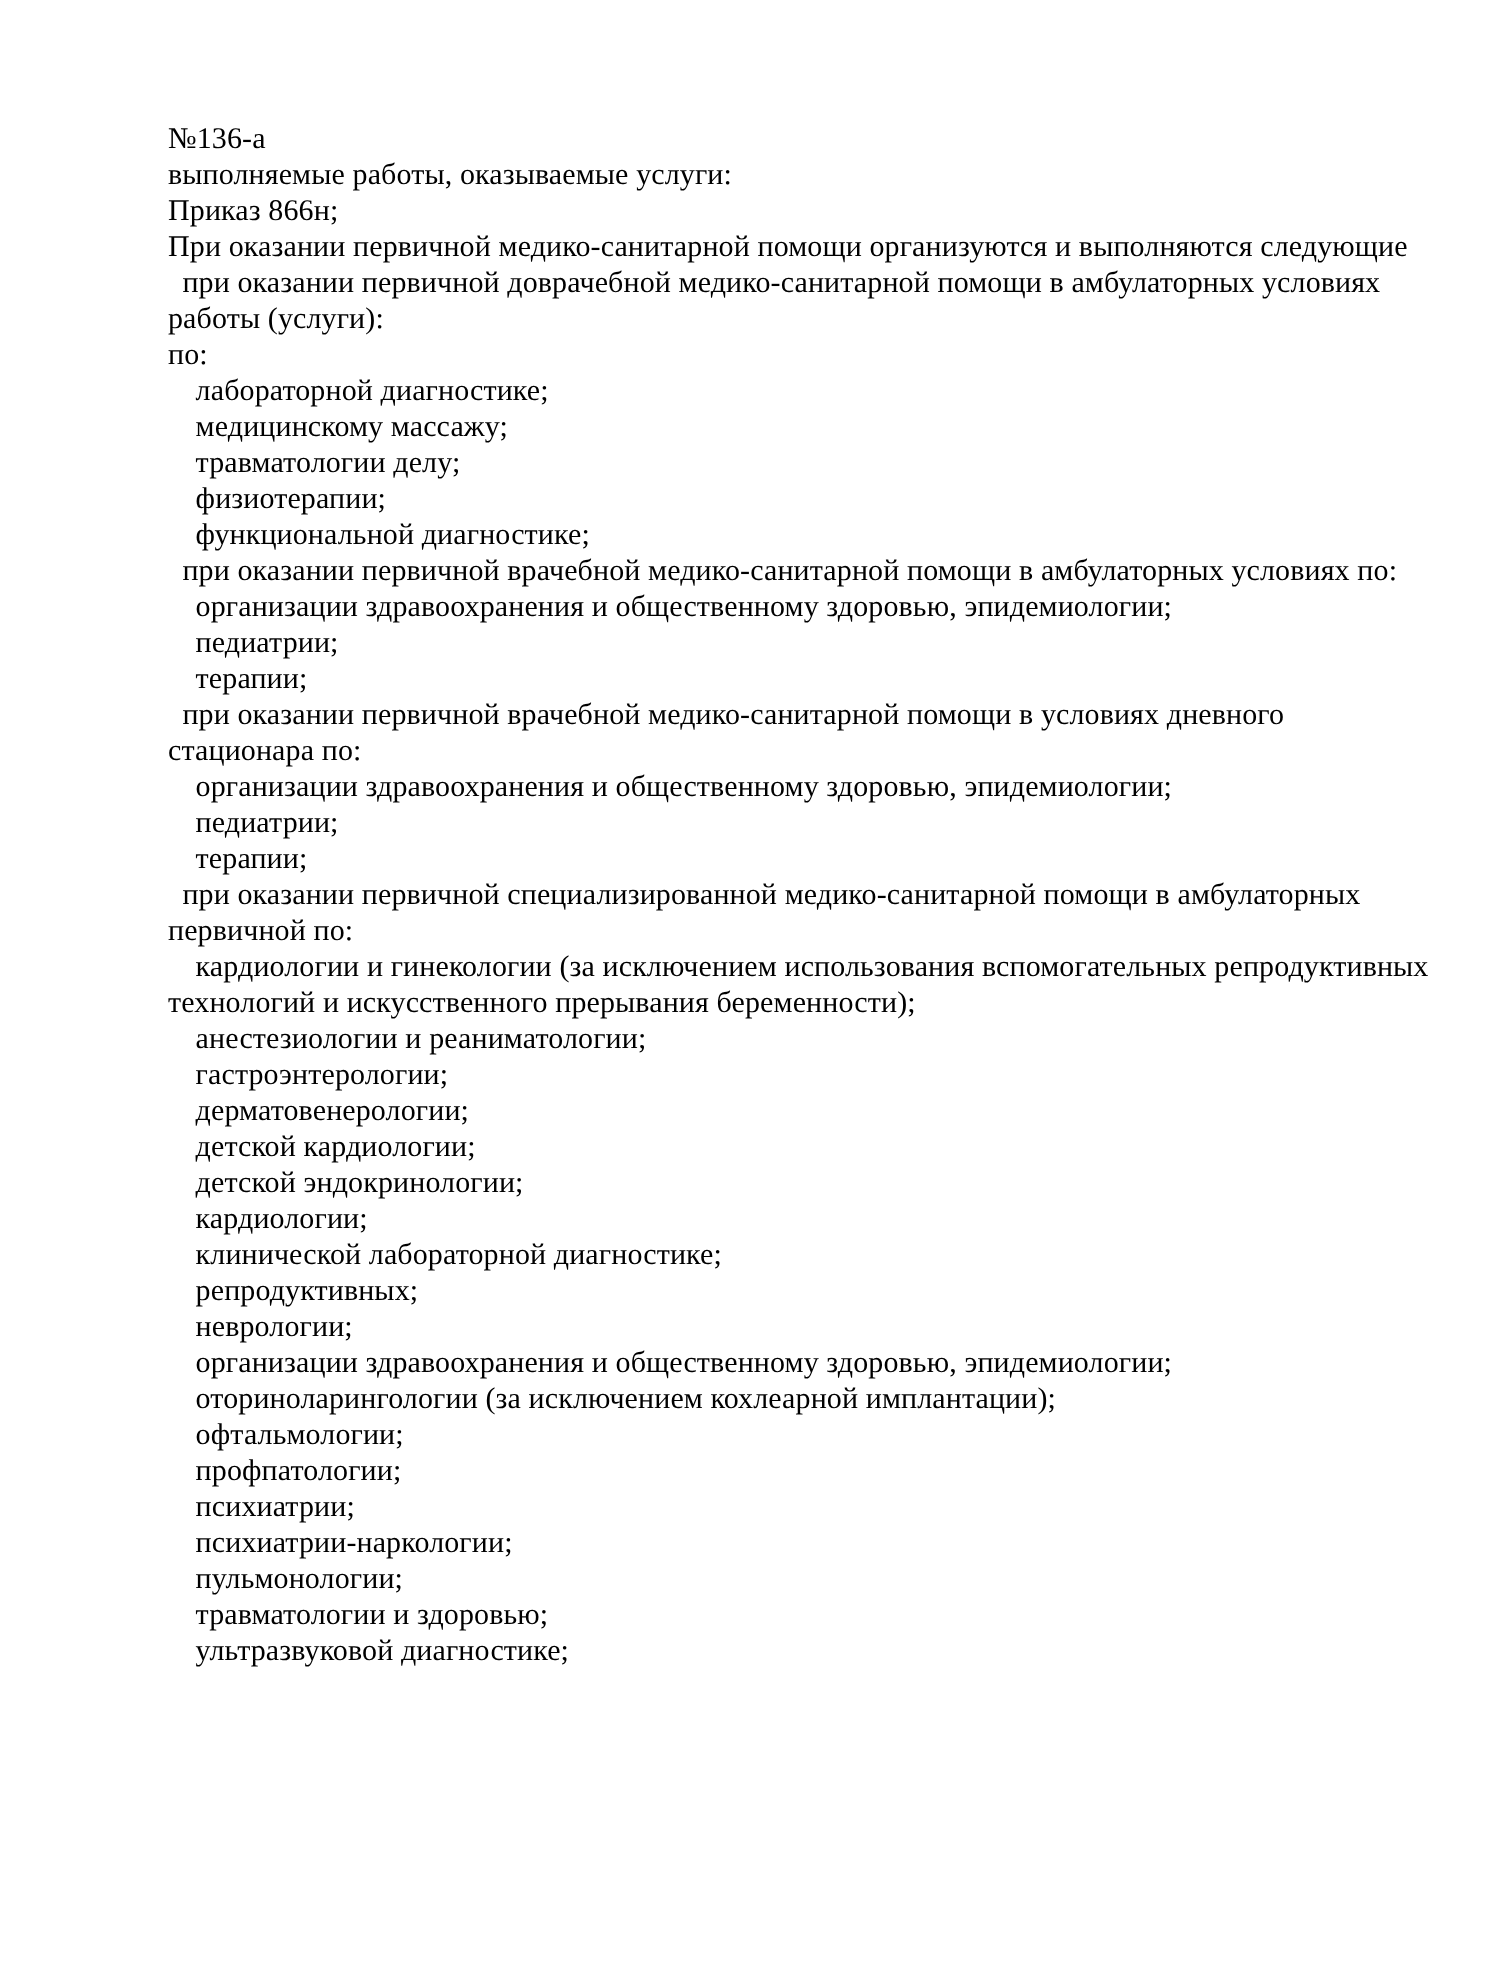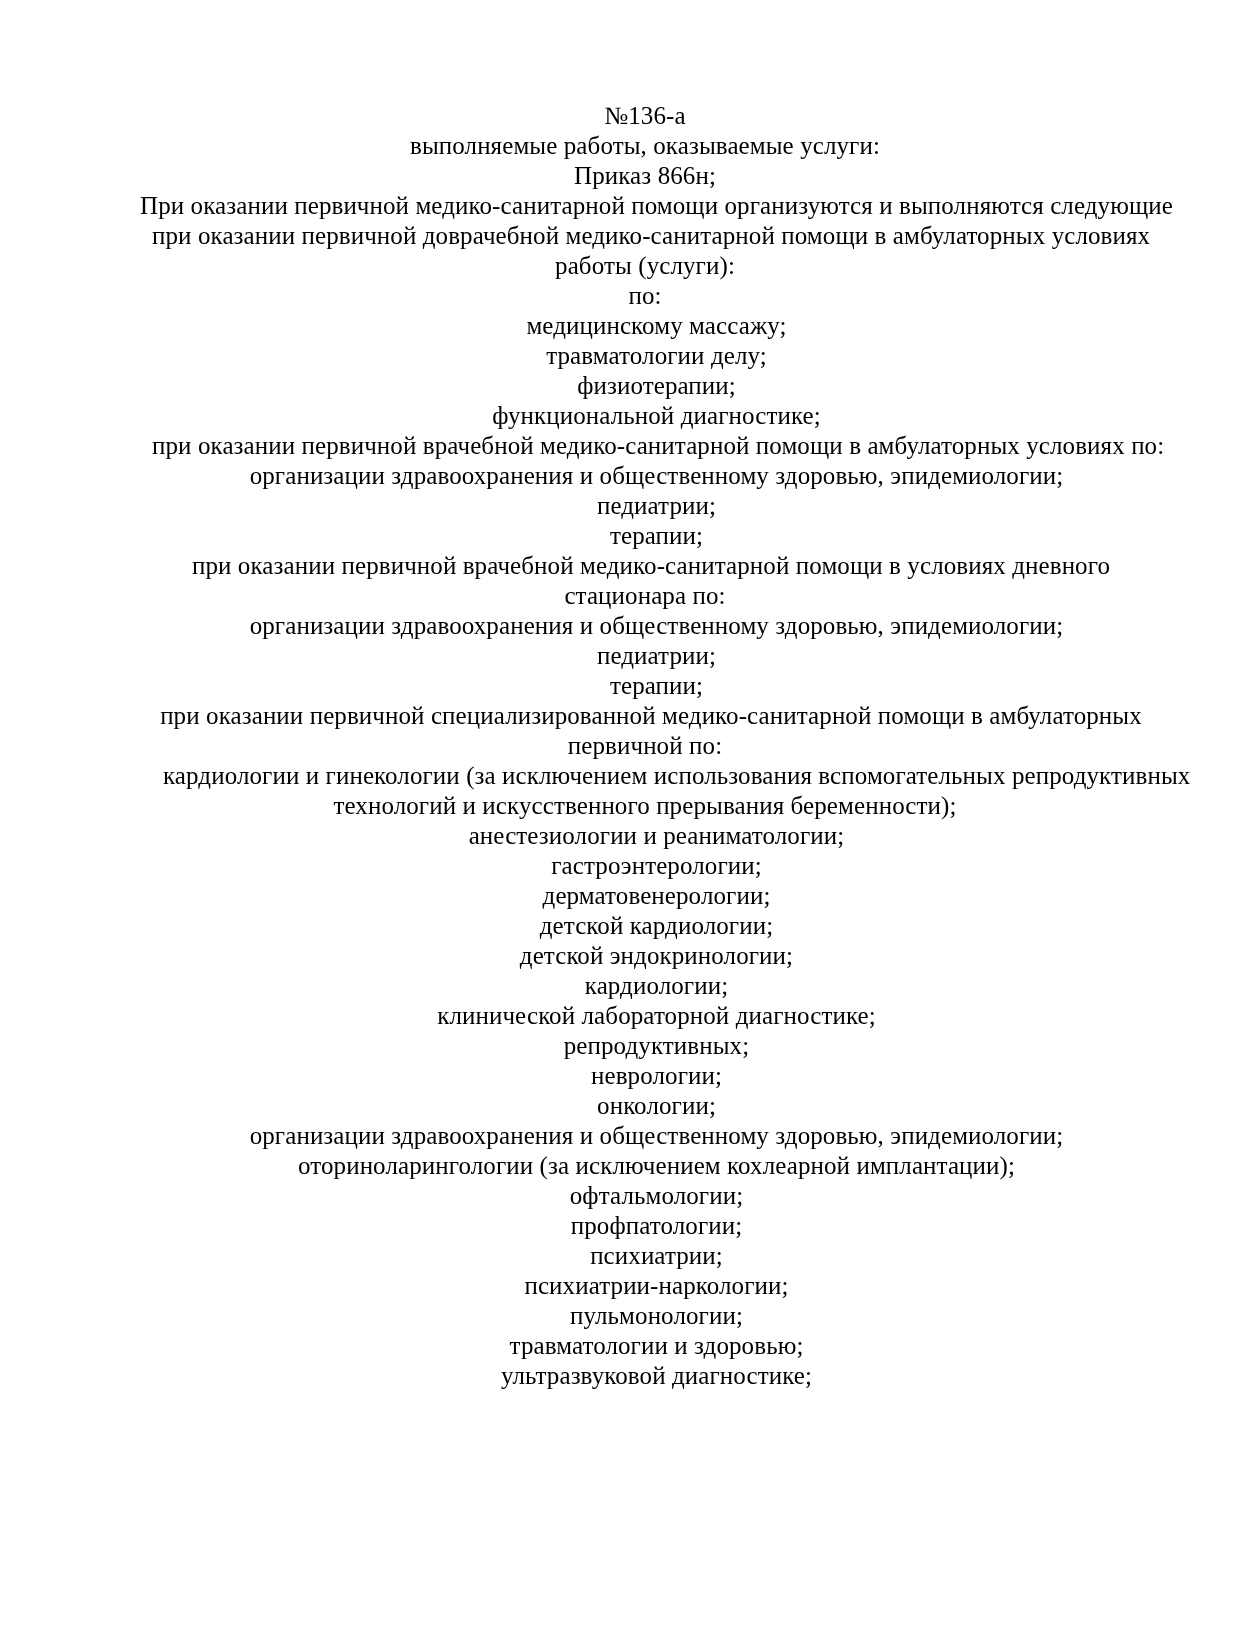--- a/index.html
+++ b/index.html
@@ -24,21 +24,20 @@
   .doc {
     position: absolute;
     left: 140px;
     top: 101px;
     width: 1010px;
     font-family: "Liberation Serif", "DejaVu Serif", serif;
     font-size: 25px;
     line-height: 30px;
     color: #000000;
     letter-spacing: 0.1px;
-    text-align: center;
   }
   .ln {
     margin: 0;
     padding: 0;
     height: 30px;
     white-space: pre;
   }
   .ind0 { padding-left: 0; }
   .ind1 { padding-left: 12px; }
   .ind2 { padding-left: 23px; }
@@ -48,20 +47,21 @@
 
 <div class="page">
   <div class="doc">
     <p class="ln ind0">№136-а</p>
     <p class="ln ind0">выполняемые работы, оказываемые услуги:</p>
     <p class="ln ind0">Приказ 866н;</p>
     <p class="ln ind0">При оказании первичной медико-санитарной помощи организуются и выполняются следующие</p>
     <p class="ln ind1">при оказании первичной доврачебной медико-санитарной помощи в амбулаторных условиях</p>
     <p class="ln ind0">работы (услуги):</p>
     <p class="ln ind0">по:</p>
+    <p class="ln ind2">лабораторной диагностике;</p>
     <p class="ln ind2">медицинскому массажу;</p>
     <p class="ln ind2">травматологии делу;</p>
     <p class="ln ind2">физиотерапии;</p>
     <p class="ln ind2">функциональной диагностике;</p>
     <p class="ln ind1">при оказании первичной врачебной медико-санитарной помощи в амбулаторных условиях по:</p>
     <p class="ln ind2">организации здравоохранения и общественному здоровью, эпидемиологии;</p>
     <p class="ln ind2">педиатрии;</p>
     <p class="ln ind2">терапии;</p>
     <p class="ln ind1">при оказании первичной врачебной медико-санитарной помощи в условиях дневного</p>
     <p class="ln ind0">стационара по:</p>
@@ -74,21 +74,20 @@
     <p class="ln ind0">технологий и искусственного прерывания беременности);</p>
     <p class="ln ind2">анестезиологии и реаниматологии;</p>
     <p class="ln ind2">гастроэнтерологии;</p>
     <p class="ln ind2">дерматовенерологии;</p>
     <p class="ln ind2">детской кардиологии;</p>
     <p class="ln ind2">детской эндокринологии;</p>
     <p class="ln ind2">кардиологии;</p>
     <p class="ln ind2">клинической лабораторной диагностике;</p>
     <p class="ln ind2">репродуктивных;</p>
     <p class="ln ind2">неврологии;</p>
-    <p class="ln ind2">онкологии;</p>
     <p class="ln ind2">организации здравоохранения и общественному здоровью, эпидемиологии;</p>
     <p class="ln ind2">оториноларингологии (за исключением кохлеарной имплантации);</p>
     <p class="ln ind2">офтальмологии;</p>
     <p class="ln ind2">профпатологии;</p>
     <p class="ln ind2">психиатрии;</p>
     <p class="ln ind2">психиатрии-наркологии;</p>
     <p class="ln ind2">пульмонологии;</p>
     <p class="ln ind2">травматологии и здоровью;</p>
     <p class="ln ind2">ультразвуковой диагностике;</p>
   </div>

